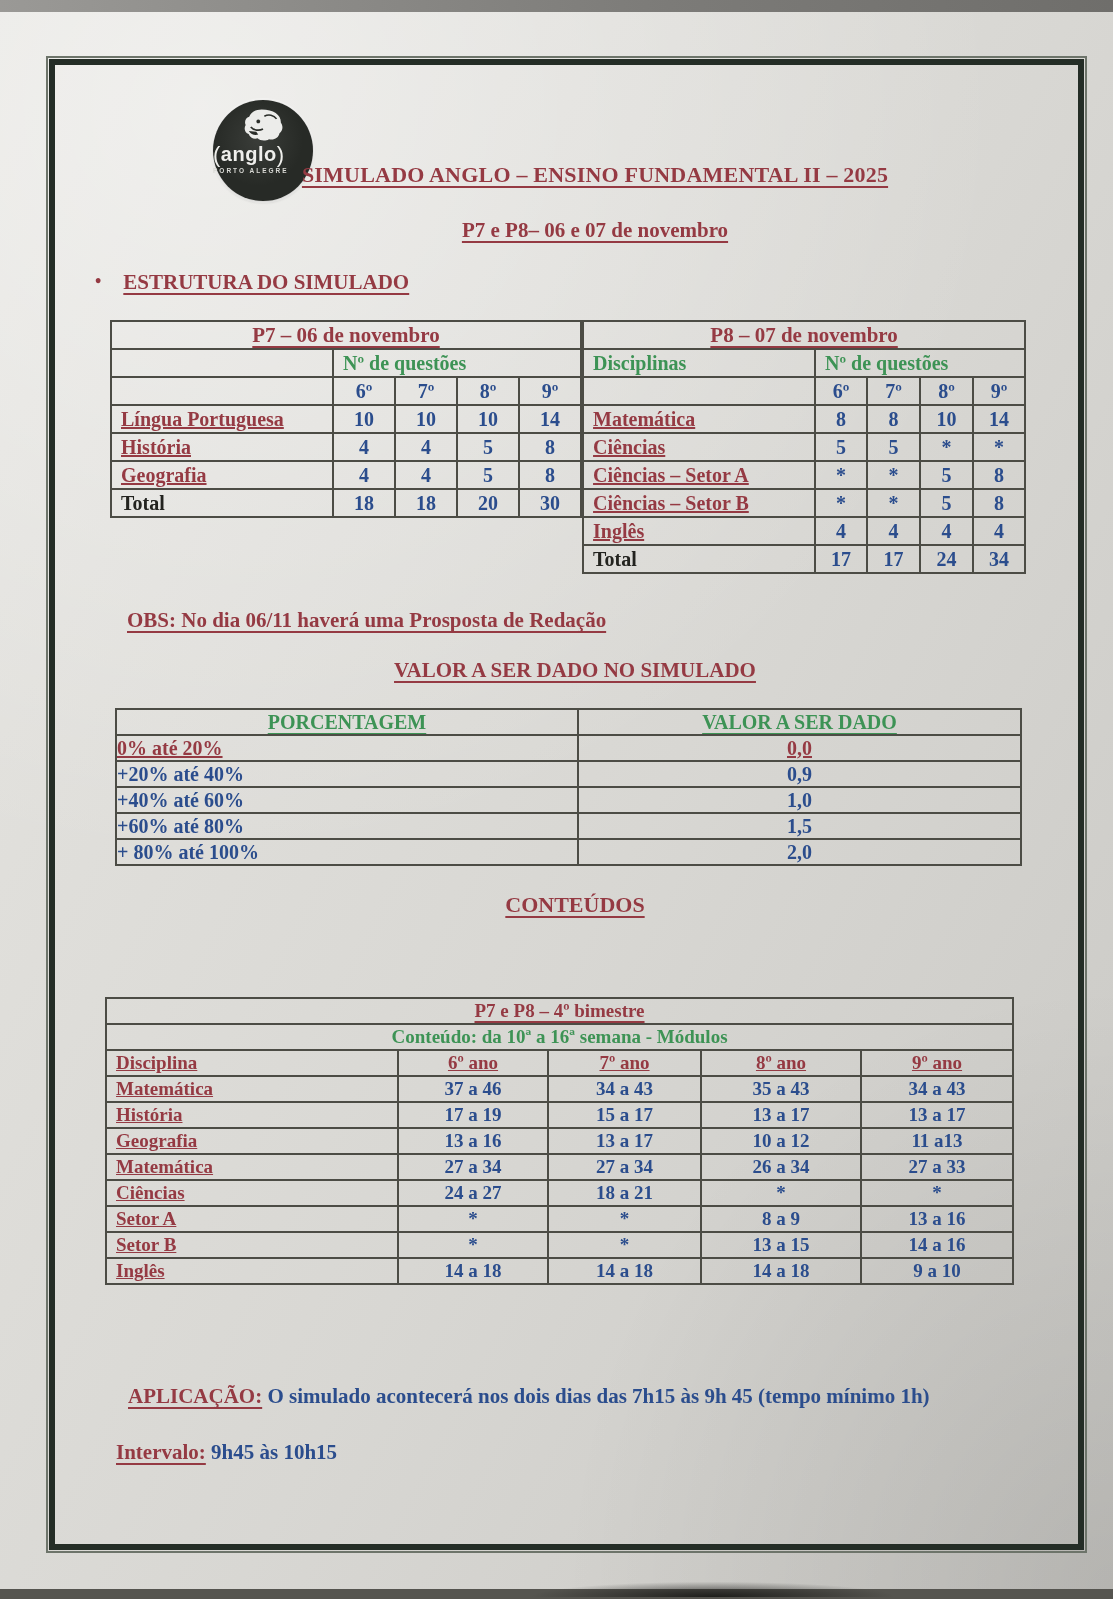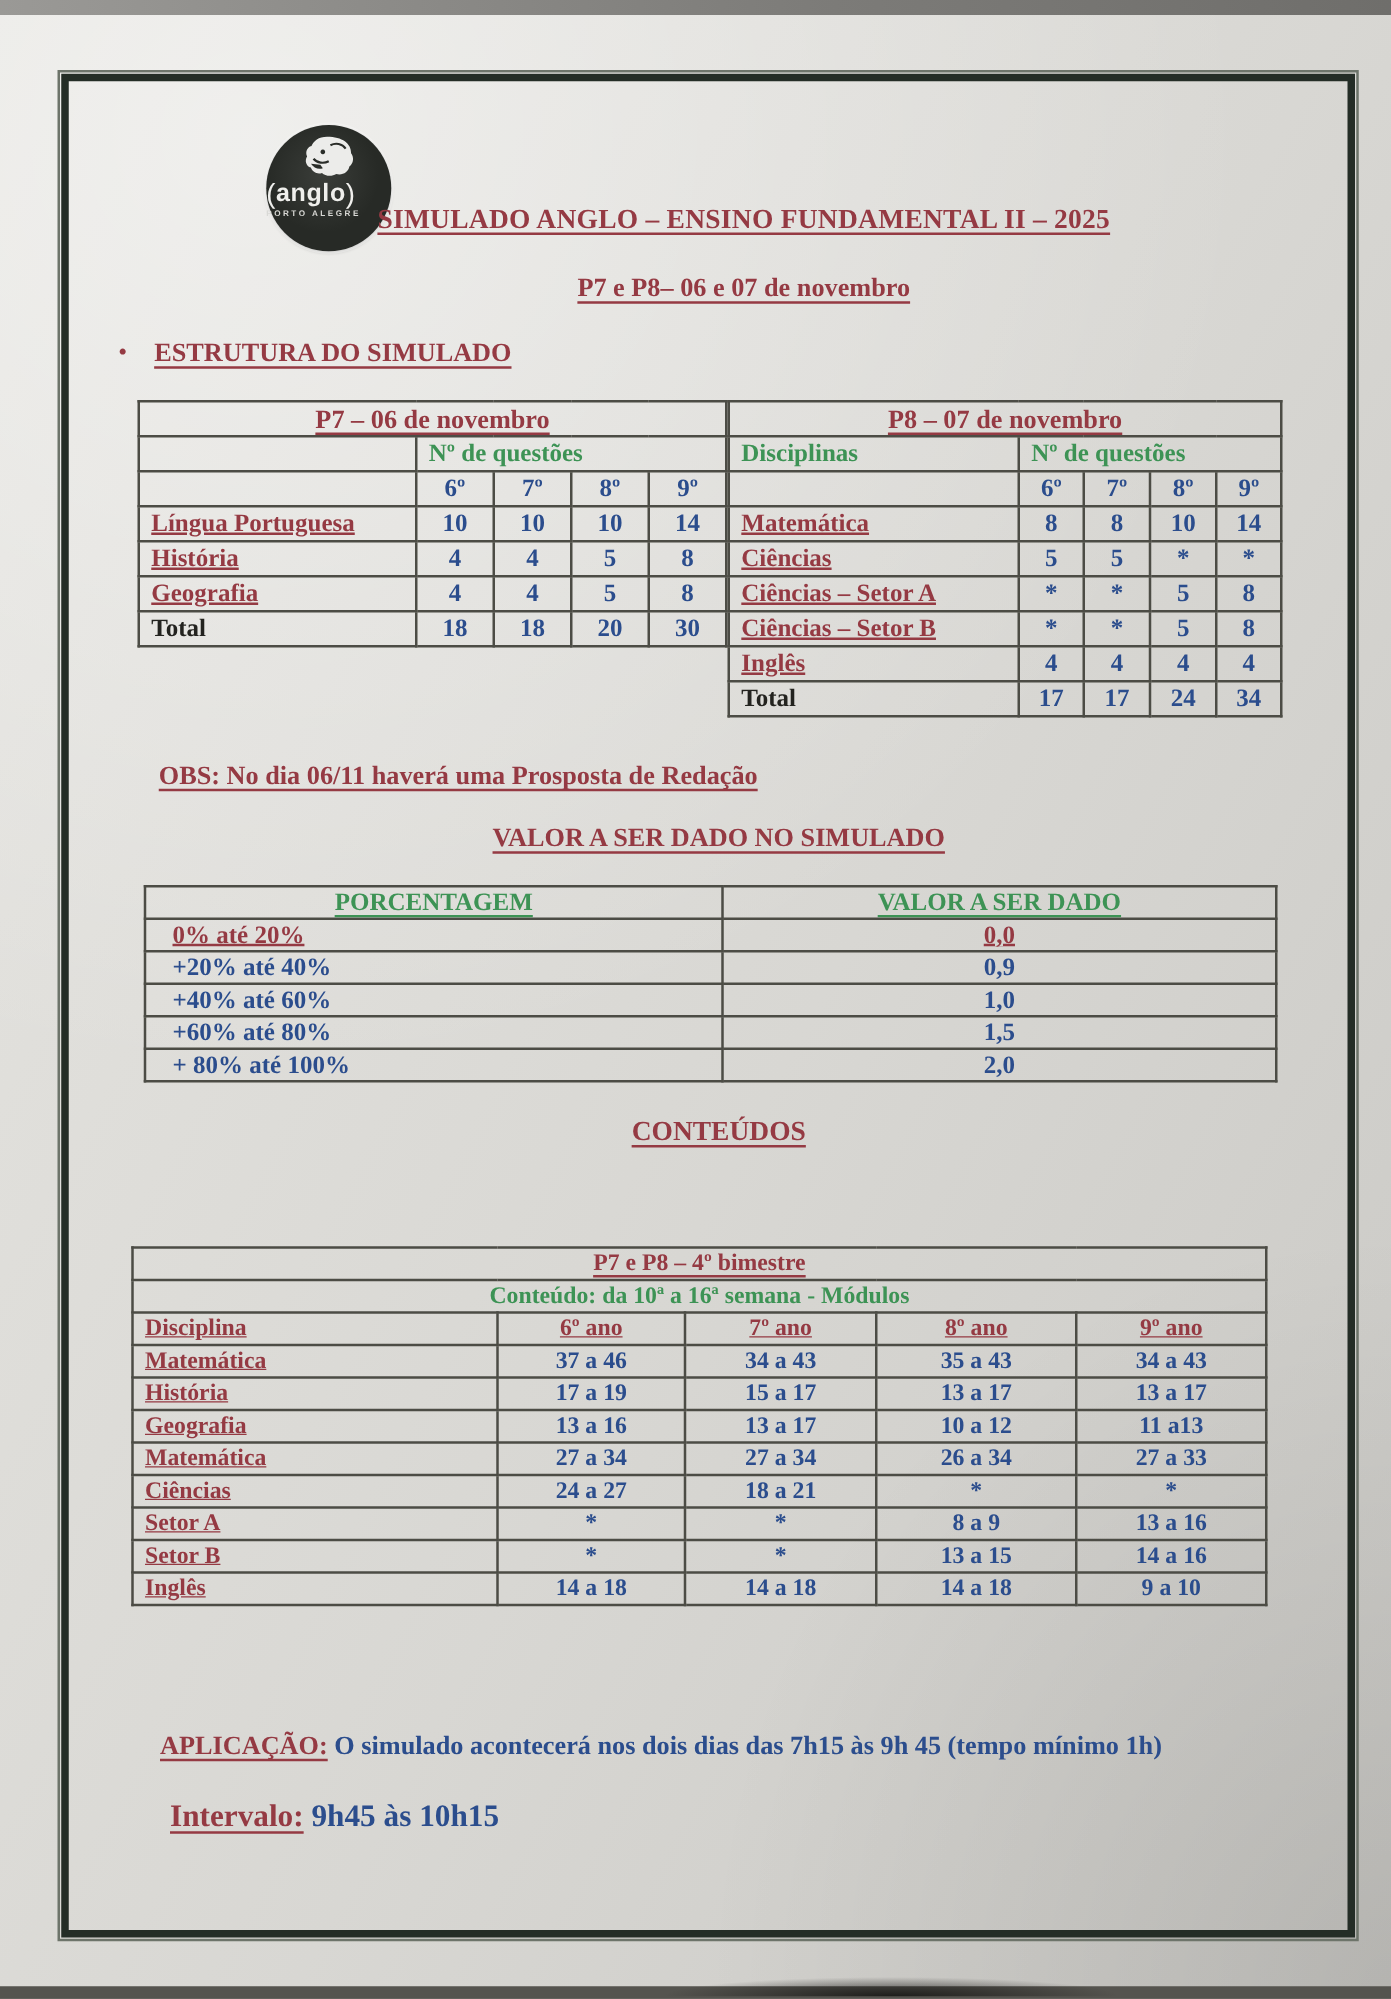--- a/index.html
+++ b/index.html
@@ -88,28 +88,28 @@
   td.tt{font-size:21px;}
 
   .tables{left:110px;top:308px;display:flex;align-items:flex-start;}
   .t-p7{width:470px;}
   .t-p8{width:442px;}
 
   .obs{left:127px;top:596px;font-size:21px;}
   .valor-heading{left:40px;width:1070px;top:646px;text-align:center;font-size:21px;}
   .valor-table{left:115px;top:696px;width:905px;}
   .valor-table td{height:26px;font-size:20px;}
-  .valor-table td.range{text-align:left;padding-left:21px;}
+  .valor-table td.range{text-align:left;padding-left:0;}
 
   .conteudos-heading{left:40px;width:1070px;top:880px;text-align:center;font-size:22px;}
   .big-table{left:105px;top:985px;width:907px;}
   .big-table td{height:26px;font-size:19px;}
 
   .aplicacao{left:128px;top:1372px;font-size:21px;}
-  .intervalo{left:136px;top:1428px;font-size:25px;text-align:right;}
+  .intervalo{left:116px;top:1428px;font-size:21px;text-align:right;}
 </style>
 </head>
 <body>
 
 <div class="photo-top"></div>
 
 <div class="paper">
   <div class="frame-outer">
     <div class="frame-inner"></div>
   </div>

